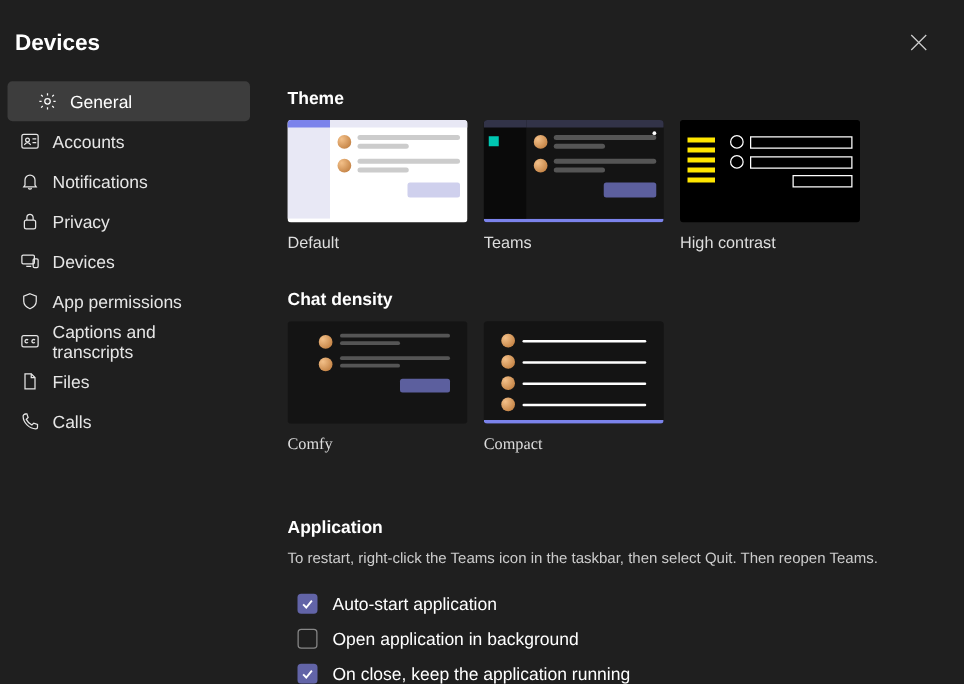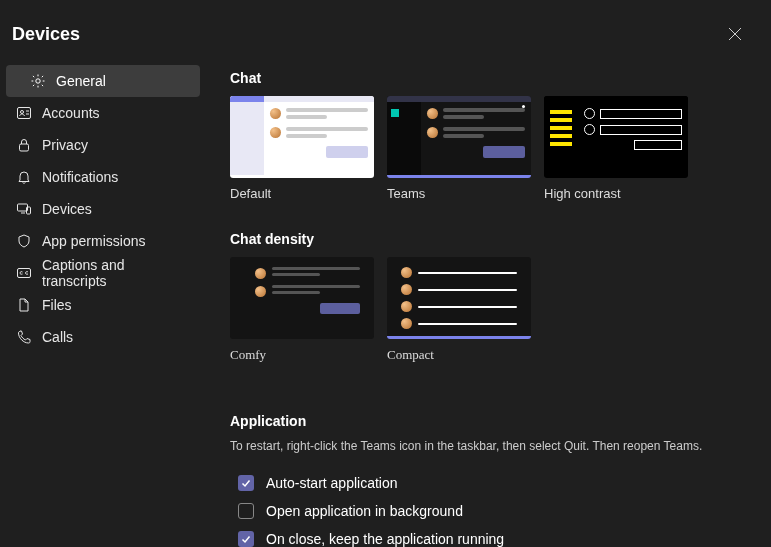--- a/index.html
+++ b/index.html
@@ -248,33 +248,33 @@
             <rect x="1.5" y="2.5" width="13" height="11" rx="1.5"></rect>
             <circle cx="6" cy="7" r="1.5"></circle>
             <path d="M3.5 11c.5-1.2 1.5-2 2.5-2s2 .8 2.5 2M10 6h3M10 9h3"></path>
           </svg>
       </span>
       <span>Accounts</span>
     </div>
     <div class="sidebar-item">
       <span class="icon">
         <svg viewBox="0 0 16 16" fill="none" stroke="currentColor" stroke-width="1">
+            <path d="M4 11V7a4 4 0 0 1 8 0v4l1 1.5H3L4 11zM6.7 13.5a1.5 1.5 0 0 0 2.6 0"></path>
+          </svg>
+      </span>
+      <span>Notifications</span>
+    </div>
+    <div class="sidebar-item">
+      <span class="icon">
+        <svg viewBox="0 0 16 16" fill="none" stroke="currentColor" stroke-width="1">
             <rect x="3.5" y="7" width="9" height="7" rx="1.5"></rect>
             <path d="M5.5 7V5a2.5 2.5 0 0 1 5 0v2"></path>
           </svg>
       </span>
       <span>Privacy</span>
-    </div>
-    <div class="sidebar-item">
-      <span class="icon">
-        <svg viewBox="0 0 16 16" fill="none" stroke="currentColor" stroke-width="1">
-            <path d="M4 11V7a4 4 0 0 1 8 0v4l1 1.5H3L4 11zM6.7 13.5a1.5 1.5 0 0 0 2.6 0"></path>
-          </svg>
-      </span>
-      <span>Notifications</span>
     </div>
     <div class="sidebar-item">
       <span class="icon">
         <svg viewBox="0 0 16 16" fill="none" stroke="currentColor" stroke-width="1">
             <rect x="1.5" y="3" width="10" height="7" rx="1"></rect>
             <path d="M5 12h4"></path>
             <rect x="10.5" y="6" width="4" height="7" rx="1"></rect>
           </svg>
       </span>
       <span>Devices</span>
@@ -309,21 +309,21 @@
       <span class="icon">
         <svg viewBox="0 0 16 16" fill="none" stroke="currentColor" stroke-width="1">
             <path d="M4 2.5c-1 0-1.5.5-1.5 1.5 0 5 5 10 10 10 1 0 1.5-.5 1.5-1.5v-2l-3-1-1.5 1.5c-2-1-3.5-2.5-4.5-4.5L6.5 5l-1-3H4z"></path>
           </svg>
       </span>
       <span>Calls</span>
     </div>
   </div>
 
   <div class="content">
-    <div class="section-title">Chat</div>
+    <div class="section-title">Theme</div>
     <div class="theme-row">
       <div class="theme-option">
         <div class="theme-thumb thumb-light">
           <div class="tl-side"></div>
           <div class="tl-main">
             <div class="msg-row">
                 <div class="avatar-dot"></div>
                 <div class="msg-lines">
                   <div class="ml"></div>
                   <div class="ml s"></div>

